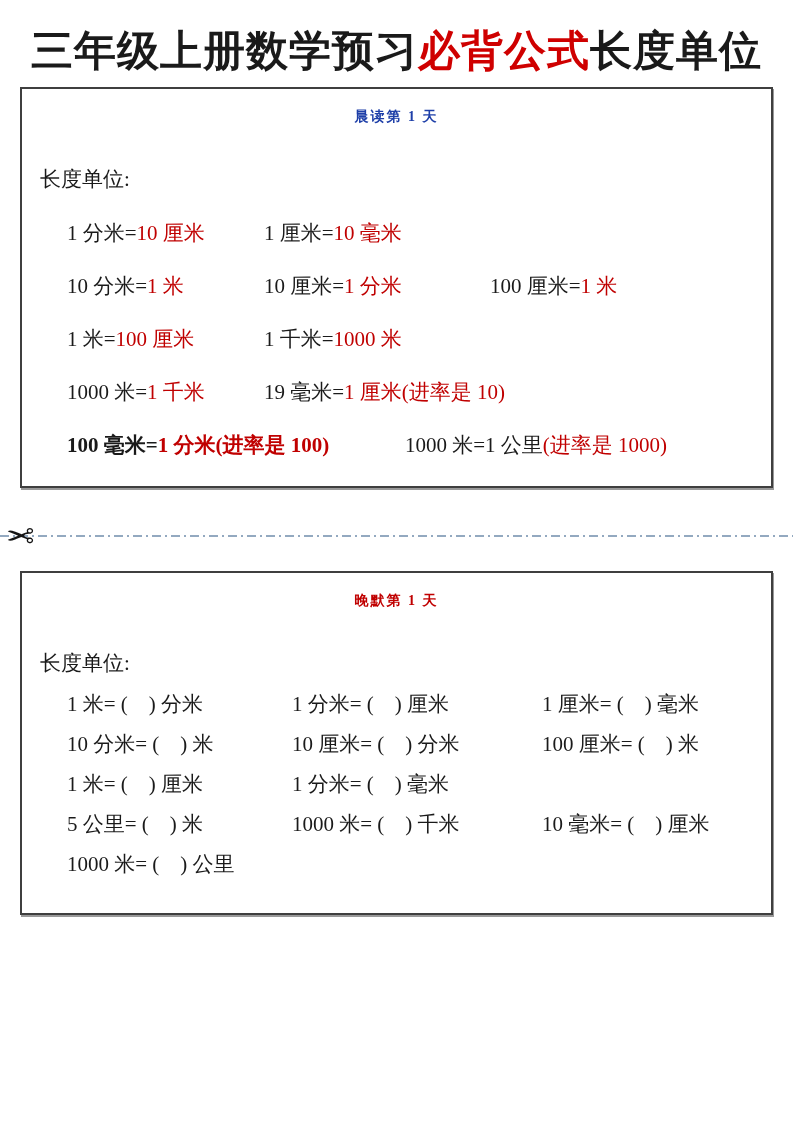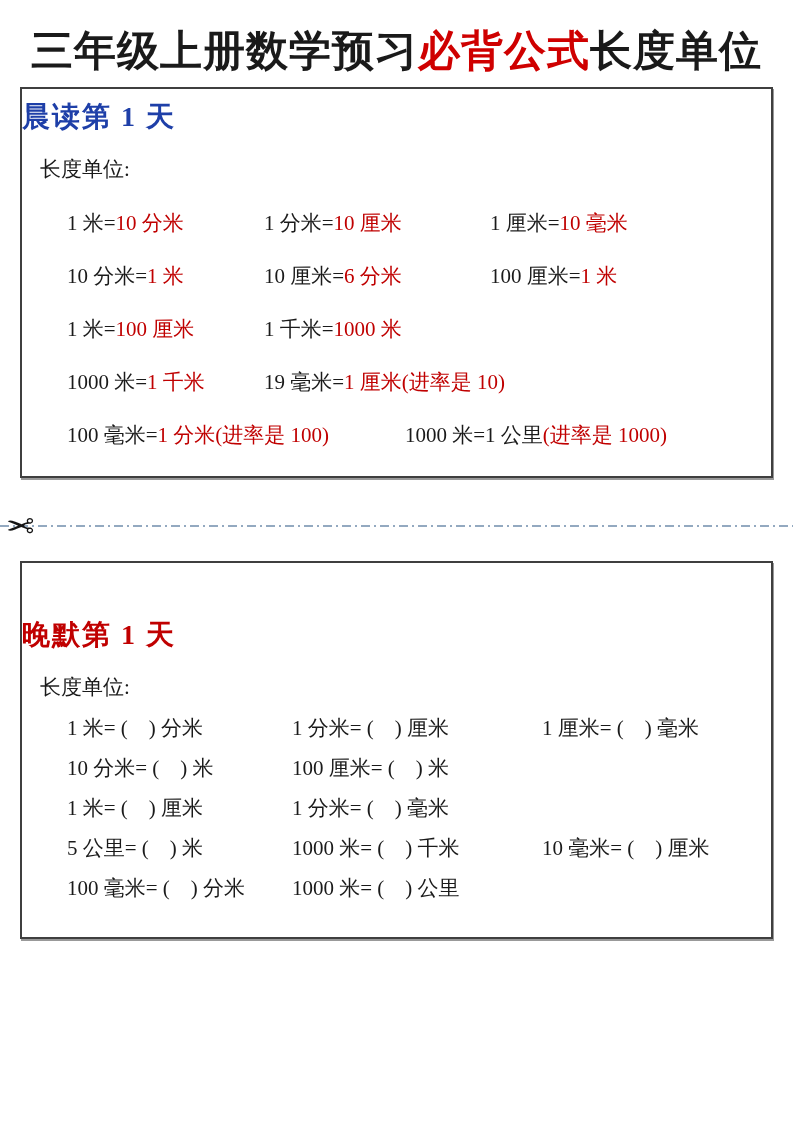--- a/index.html
+++ b/index.html
@@ -28,49 +28,49 @@
   .box {
     margin: 0 20px;
     border: 2px solid var(--border-color);
     box-shadow: 1px 2px 0 rgba(70,70,70,0.55);
     background: #ffffff;
     padding: 14px 0 28px 0;
   }
   .box.evening { padding-bottom: 36px; }
 
   .box-title {
-    text-align: left;
-    font-size: 28px;
+    text-align: center;
+    font-size: 14px;
     font-weight: bold;
     letter-spacing: 2px;
     line-height: 27px;
   }
   .box-title.blue { color: var(--morning-blue); }
-  .box-title.red  { color: var(--evening-red); margin-top: 44px; }
+  .box-title.red  { color: var(--evening-red); }
 
   .section-label {
-    margin: 26px 0 0 18px;
+    margin: 36px 0 0 18px;
     font-size: 21px;
     line-height: 27px;
     white-space: pre;
   }
 
   .eq-row {
     display: flex;
     padding-left: 45px;
     margin-top: 27px;
     font-size: 21px;
     line-height: 26px;
     white-space: pre;
   }
   .evening .eq-row { margin-top: 14px; }
 
   .morning .eq-row .cell:nth-child(1) { width: 197px; }
   .morning .eq-row .cell:nth-child(2) { width: 226px; }
-  .morning .eq-row.two .cell:nth-child(1) { width: 338px; }
+  .morning .eq-row.two .cell:nth-child(1) { width: 338px; font-weight: bold; }
 
   .evening .eq-row .cell:nth-child(1) { width: 225px; }
   .evening .eq-row .cell:nth-child(2) { width: 250px; }
 
   .cell { flex: 0 0 auto; }
   .cell:last-child { flex: 1 1 auto; }
   .cell .ans { color: var(--answer-red); }
 
   .cut-divider {
     position: relative;
@@ -103,38 +103,38 @@
 <body>
 
 <div>
 
   <h1 class="main-title"><span>三年级上册数学预习</span><span class="hl">必背公式</span><span>长度单位</span></h1>
 
   <section class="box morning">
     <div class="box-title blue">晨读第 1 天</div>
     <div class="section-label">长度单位:</div>
     <div id="morning-rows">
-        <div class="eq-row"><div class="cell"><span>1 米=</span><span class="ans">10 分米</span></div><div class="cell"><span>1 分米=</span><span class="ans">10 厘米</span></div><div class="cell"><span>1 厘米=</span><span class="ans">10 毫米</span></div></div>
-        <div class="eq-row"><div class="cell"><span>10 分米=</span><span class="ans">1 米</span></div><div class="cell"><span>10 厘米=</span><span class="ans">6 分米</span></div><div class="cell"><span>100 厘米=</span><span class="ans">1 米</span></div></div>
+        <div class="eq-row"><div class="cell"><span>1 分米=</span><span class="ans">10 厘米</span></div><div class="cell"><span>1 厘米=</span><span class="ans">10 毫米</span></div></div>
+        <div class="eq-row"><div class="cell"><span>10 分米=</span><span class="ans">1 米</span></div><div class="cell"><span>10 厘米=</span><span class="ans">1 分米</span></div><div class="cell"><span>100 厘米=</span><span class="ans">1 米</span></div></div>
         <div class="eq-row"><div class="cell"><span>1 米=</span><span class="ans">100 厘米</span></div><div class="cell"><span>1 千米=</span><span class="ans">1000 米</span></div></div>
         <div class="eq-row"><div class="cell"><span>1000 米=</span><span class="ans">1 千米</span></div><div class="cell"><span>19 毫米=</span><span class="ans">1 厘米(进率是 10)</span></div></div>
         <div class="eq-row two"><div class="cell"><span>100 毫米=</span><span class="ans">1 分米(进率是 100)</span></div><div class="cell"><span>1000 米=1 公里</span><span class="ans">(进率是 1000)</span></div></div>
       </div>
   </section>
 
   <div class="cut-divider">
     <span class="cut-line"></span>
     <span class="scissors">✂</span>
   </div>
 
   <section class="box evening">
     <div class="box-title red">晚默第 1 天</div>
     <div class="section-label">长度单位:</div>
     <div id="evening-rows">
         <div class="eq-row"><div class="cell"><span>1 米= (    ) 分米</span></div><div class="cell"><span>1 分米= (    ) 厘米</span></div><div class="cell"><span>1 厘米= (    ) 毫米</span></div></div>
-        <div class="eq-row"><div class="cell"><span>10 分米= (    ) 米</span></div><div class="cell"><span>100 厘米= (    ) 米</span></div></div>
+        <div class="eq-row"><div class="cell"><span>10 分米= (    ) 米</span></div><div class="cell"><span>10 厘米= (    ) 分米</span></div><div class="cell"><span>100 厘米= (    ) 米</span></div></div>
         <div class="eq-row"><div class="cell"><span>1 米= (    ) 厘米</span></div><div class="cell"><span>1 分米= (    ) 毫米</span></div></div>
         <div class="eq-row"><div class="cell"><span>5 公里= (    ) 米</span></div><div class="cell"><span>1000 米= (    ) 千米</span></div><div class="cell"><span>10 毫米= (    ) 厘米</span></div></div>
-        <div class="eq-row two"><div class="cell"><span>100 毫米= (    ) 分米</span></div><div class="cell"><span>1000 米= (    ) 公里</span></div></div>
+        <div class="eq-row two"><div class="cell"><span>1000 米= (    ) 公里</span></div></div>
       </div>
   </section>
 
 </div>
 
 </body></html>

